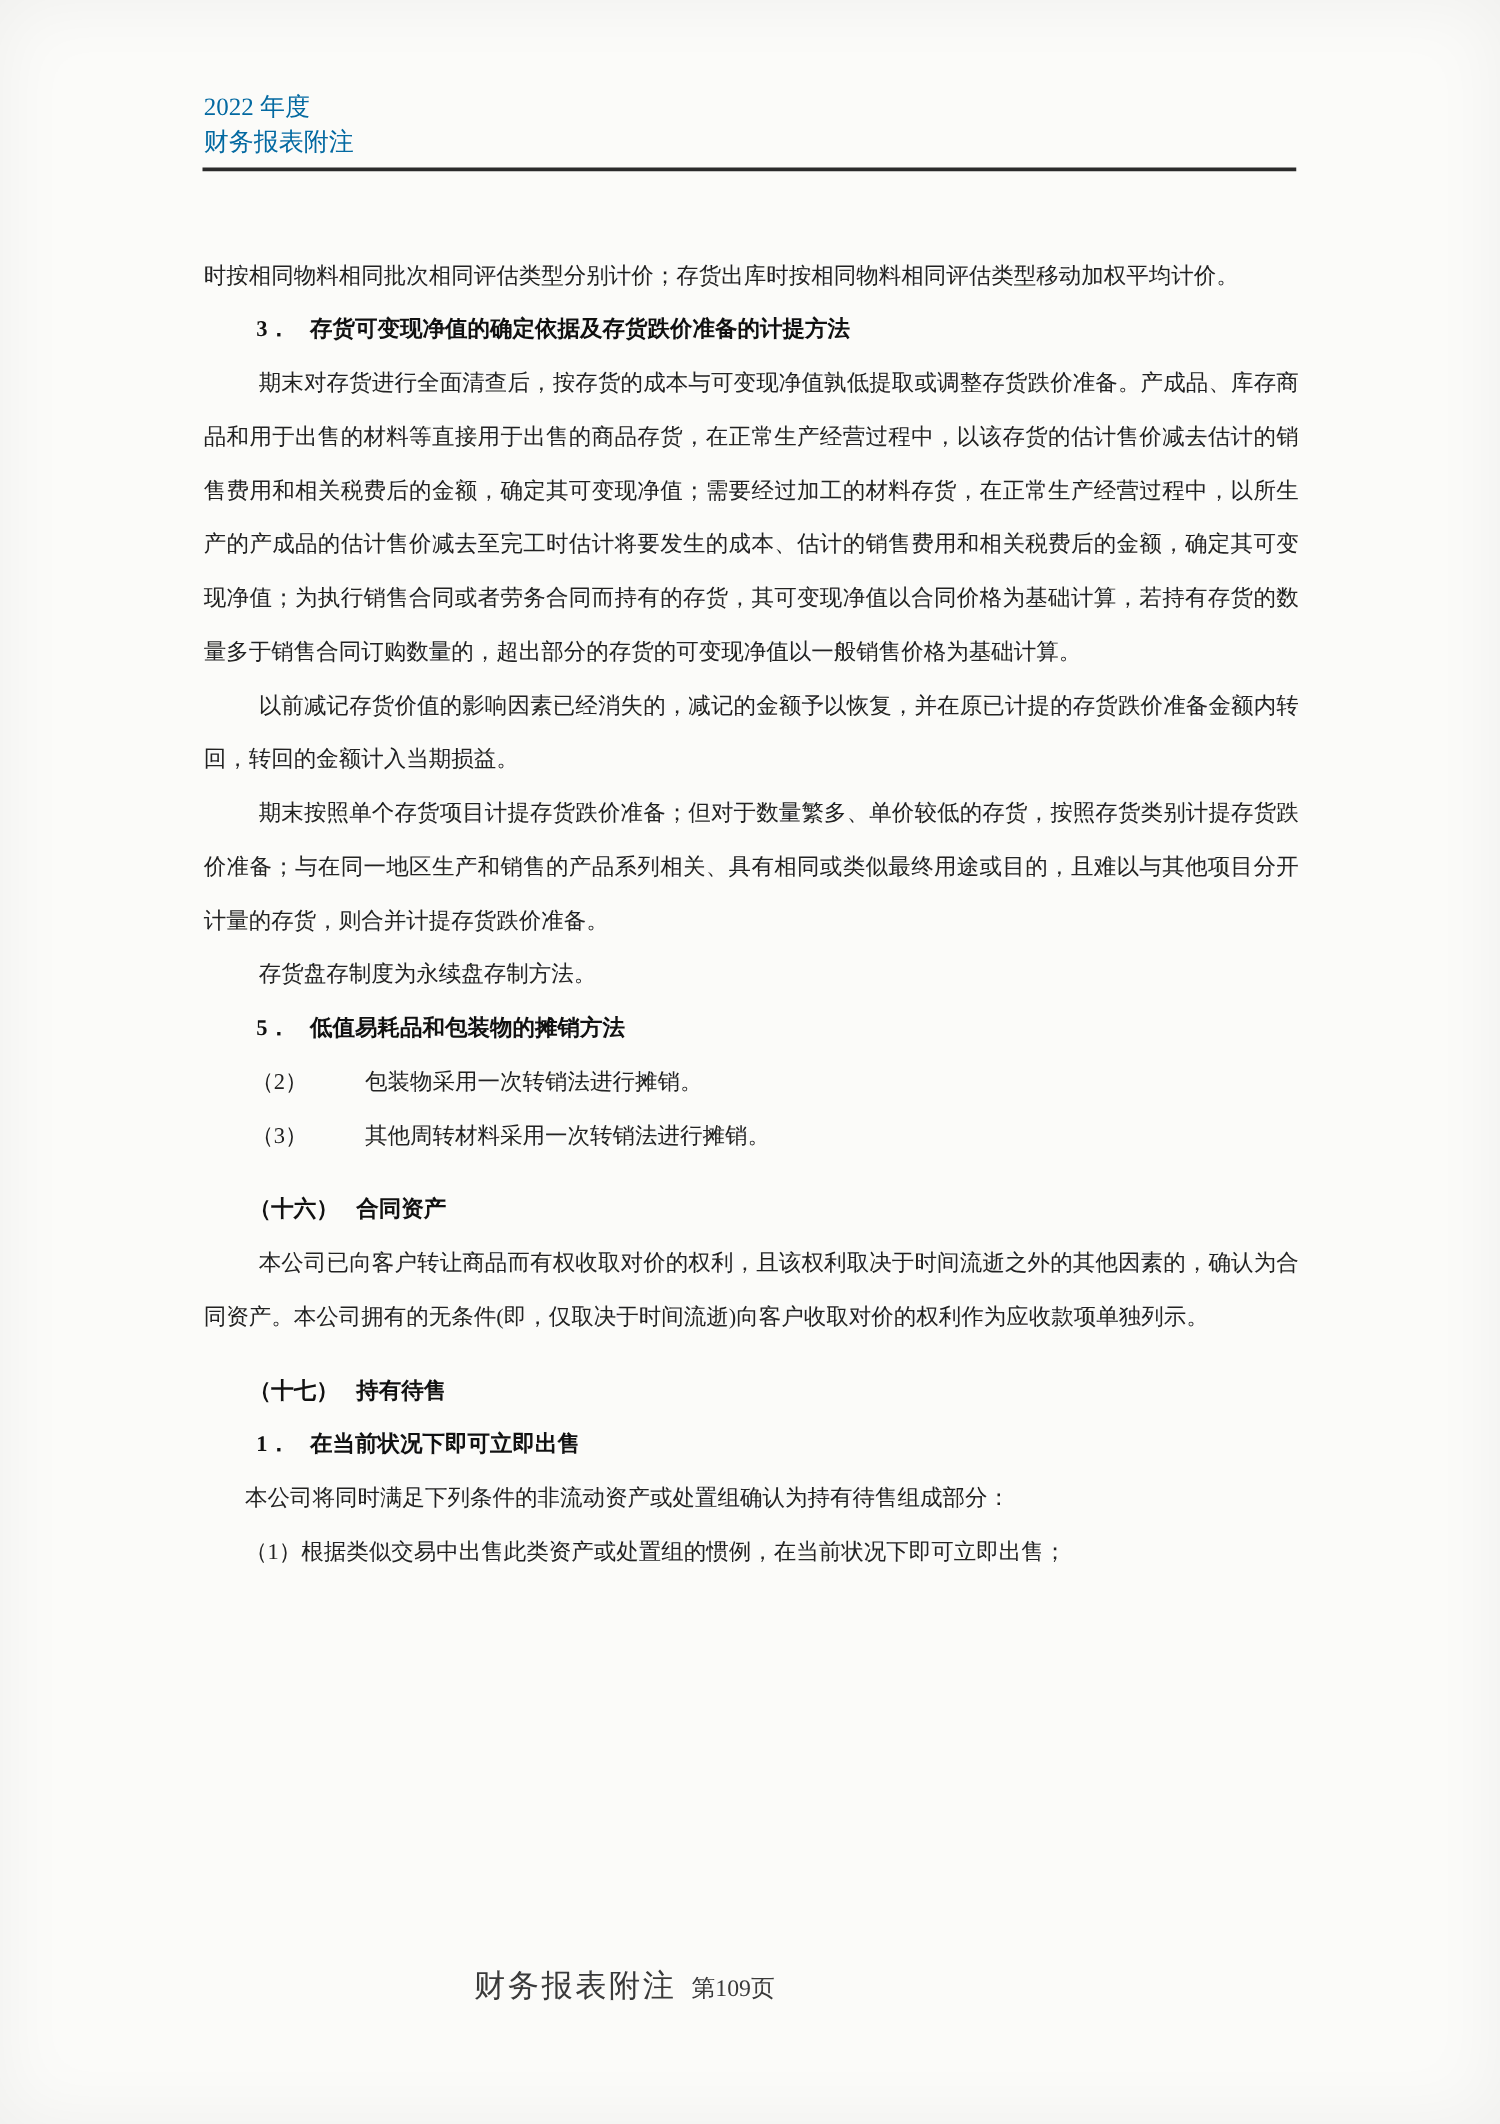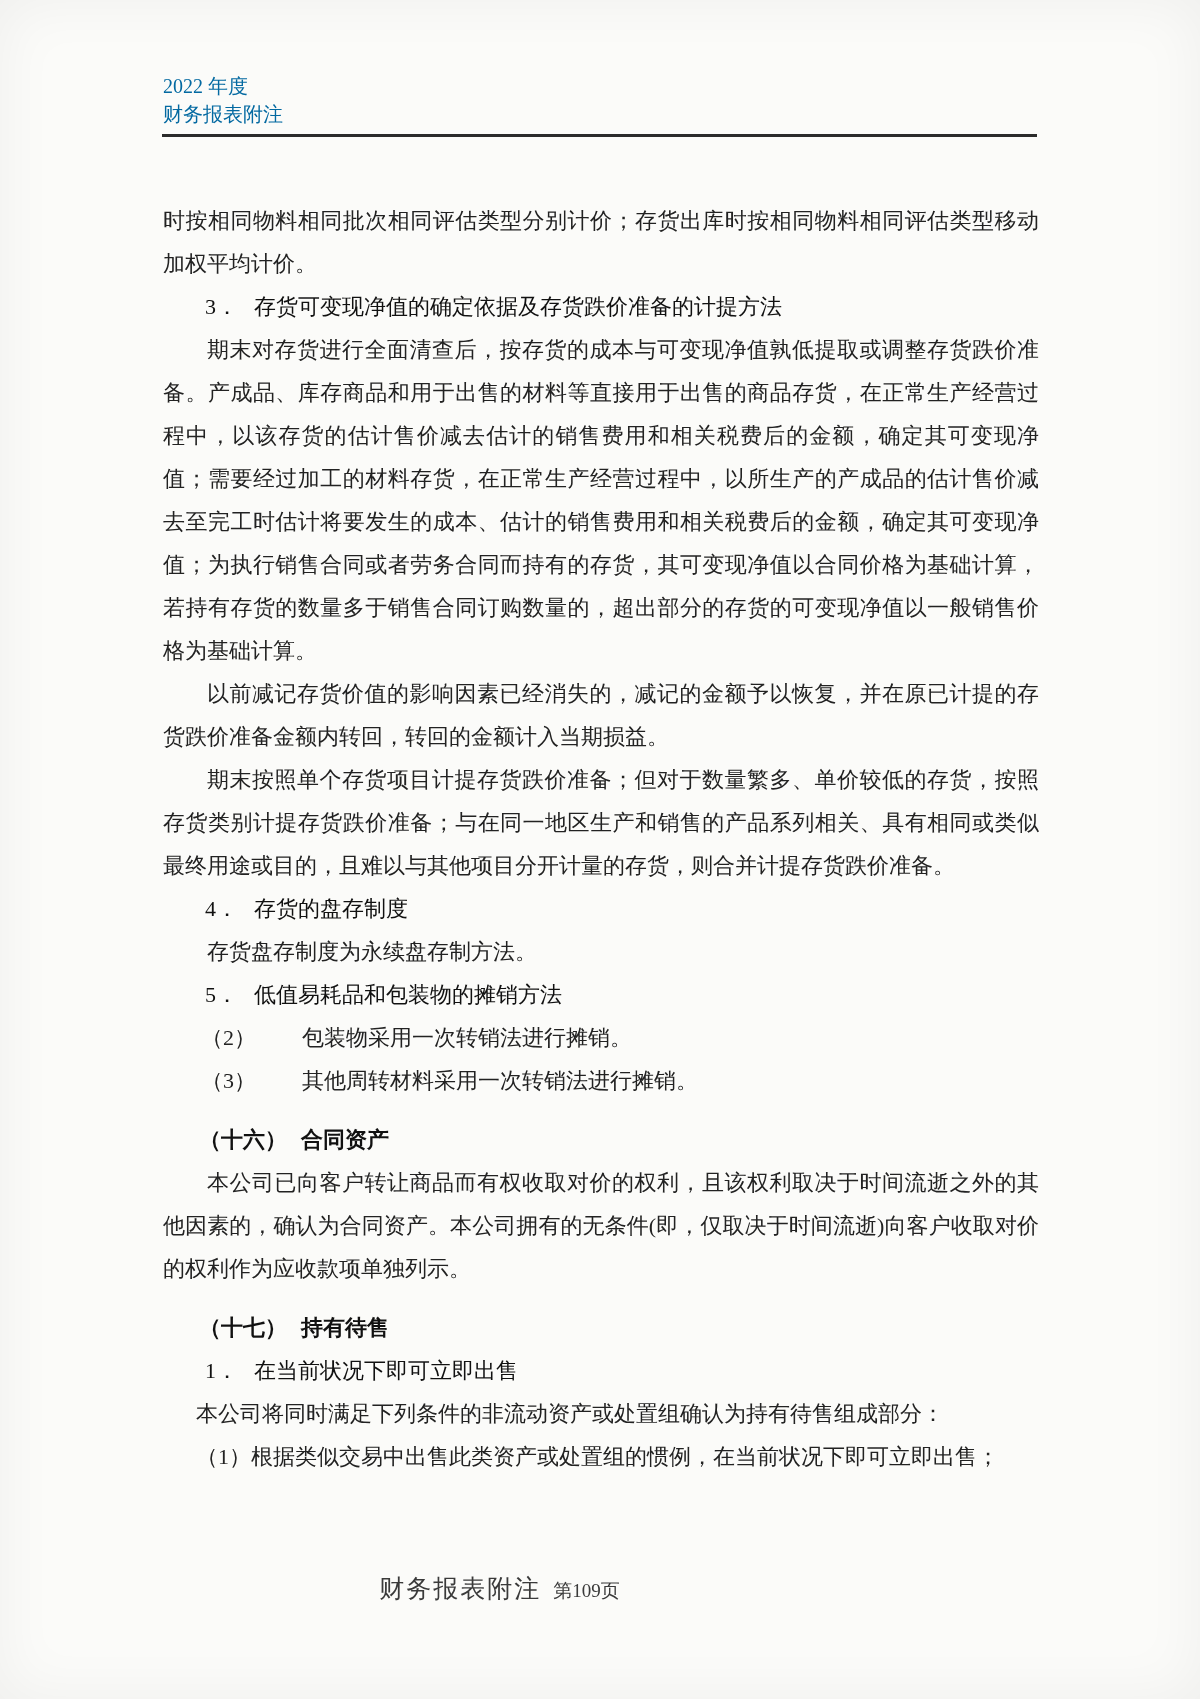--- a/index.html
+++ b/index.html
@@ -27,32 +27,32 @@
     top: 134px;
     width: 875px;
     height: 3px;
     background: #2b2b2b;
   }
   .document-body {
     position: absolute;
     left: 163px;
     top: 199px;
     width: 876px;
-    font-size: 22px;
+    font-size: 18px;
     line-height: 43px;
     text-align: justify;
     text-justify: inter-ideograph;
     color: #222222;
   }
   .block { margin: 0; }
   .para { text-indent: 44px; }
   .para-cont { text-indent: 0; }
   .para-small { text-indent: 33px; }
   .heading-num {
-    font-weight: 400;
+    font-weight: 700;
     color: #111111;
     padding-left: 42px;
     text-align: left;
   }
   .heading-num .label { margin-right: 16px; }
   .heading-section {
     font-weight: 700;
     color: #111111;
     padding-left: 36px;
     margin-top: 16px;
@@ -90,21 +90,20 @@
   <div>财务报表附注</div>
 </header>
 <div class="header-rule"></div>
 
 <main class="document-body">
     <p class="block para-cont">时按相同物料相同批次相同评估类型分别计价；存货出库时按相同物料相同评估类型移动加权平均计价。</p>
     <p class="block heading-num"><span class="label">3．</span><span class="text">存货可变现净值的确定依据及存货跌价准备的计提方法</span></p>
     <p class="block para">期末对存货进行全面清查后，按存货的成本与可变现净值孰低提取或调整存货跌价准备。产成品、库存商品和用于出售的材料等直接用于出售的商品存货，在正常生产经营过程中，以该存货的估计售价减去估计的销售费用和相关税费后的金额，确定其可变现净值；需要经过加工的材料存货，在正常生产经营过程中，以所生产的产成品的估计售价减去至完工时估计将要发生的成本、估计的销售费用和相关税费后的金额，确定其可变现净值；为执行销售合同或者劳务合同而持有的存货，其可变现净值以合同价格为基础计算，若持有存货的数量多于销售合同订购数量的，超出部分的存货的可变现净值以一般销售价格为基础计算。</p>
     <p class="block para">以前减记存货价值的影响因素已经消失的，减记的金额予以恢复，并在原已计提的存货跌价准备金额内转回，转回的金额计入当期损益。</p>
     <p class="block para">期末按照单个存货项目计提存货跌价准备；但对于数量繁多、单价较低的存货，按照存货类别计提存货跌价准备；与在同一地区生产和销售的产品系列相关、具有相同或类似最终用途或目的，且难以与其他项目分开计量的存货，则合并计提存货跌价准备。</p>
-    <p class="block heading-num"><span class="label">4．</span><span class="text">存货的盘存制度</span></p>
     <p class="block para">存货盘存制度为永续盘存制方法。</p>
     <p class="block heading-num"><span class="label">5．</span><span class="text">低值易耗品和包装物的摊销方法</span></p>
     <p class="block list-item"><span class="label">（2）</span><span class="text">包装物采用一次转销法进行摊销。</span></p>
     <p class="block list-item"><span class="label">（3）</span><span class="text">其他周转材料采用一次转销法进行摊销。</span></p>
     <p class="block heading-section"><span class="label">（十六）</span><span class="text">合同资产</span></p>
     <p class="block para">本公司已向客户转让商品而有权收取对价的权利，且该权利取决于时间流逝之外的其他因素的，确认为合同资产。本公司拥有的无条件(即，仅取决于时间流逝)向客户收取对价的权利作为应收款项单独列示。</p>
     <p class="block heading-section"><span class="label">（十七）</span><span class="text">持有待售</span></p>
     <p class="block heading-num"><span class="label">1．</span><span class="text">在当前状况下即可立即出售</span></p>
     <p class="block para-small">本公司将同时满足下列条件的非流动资产或处置组确认为持有待售组成部分：</p>
     <p class="block para-small">（1）根据类似交易中出售此类资产或处置组的惯例，在当前状况下即可立即出售；</p>

